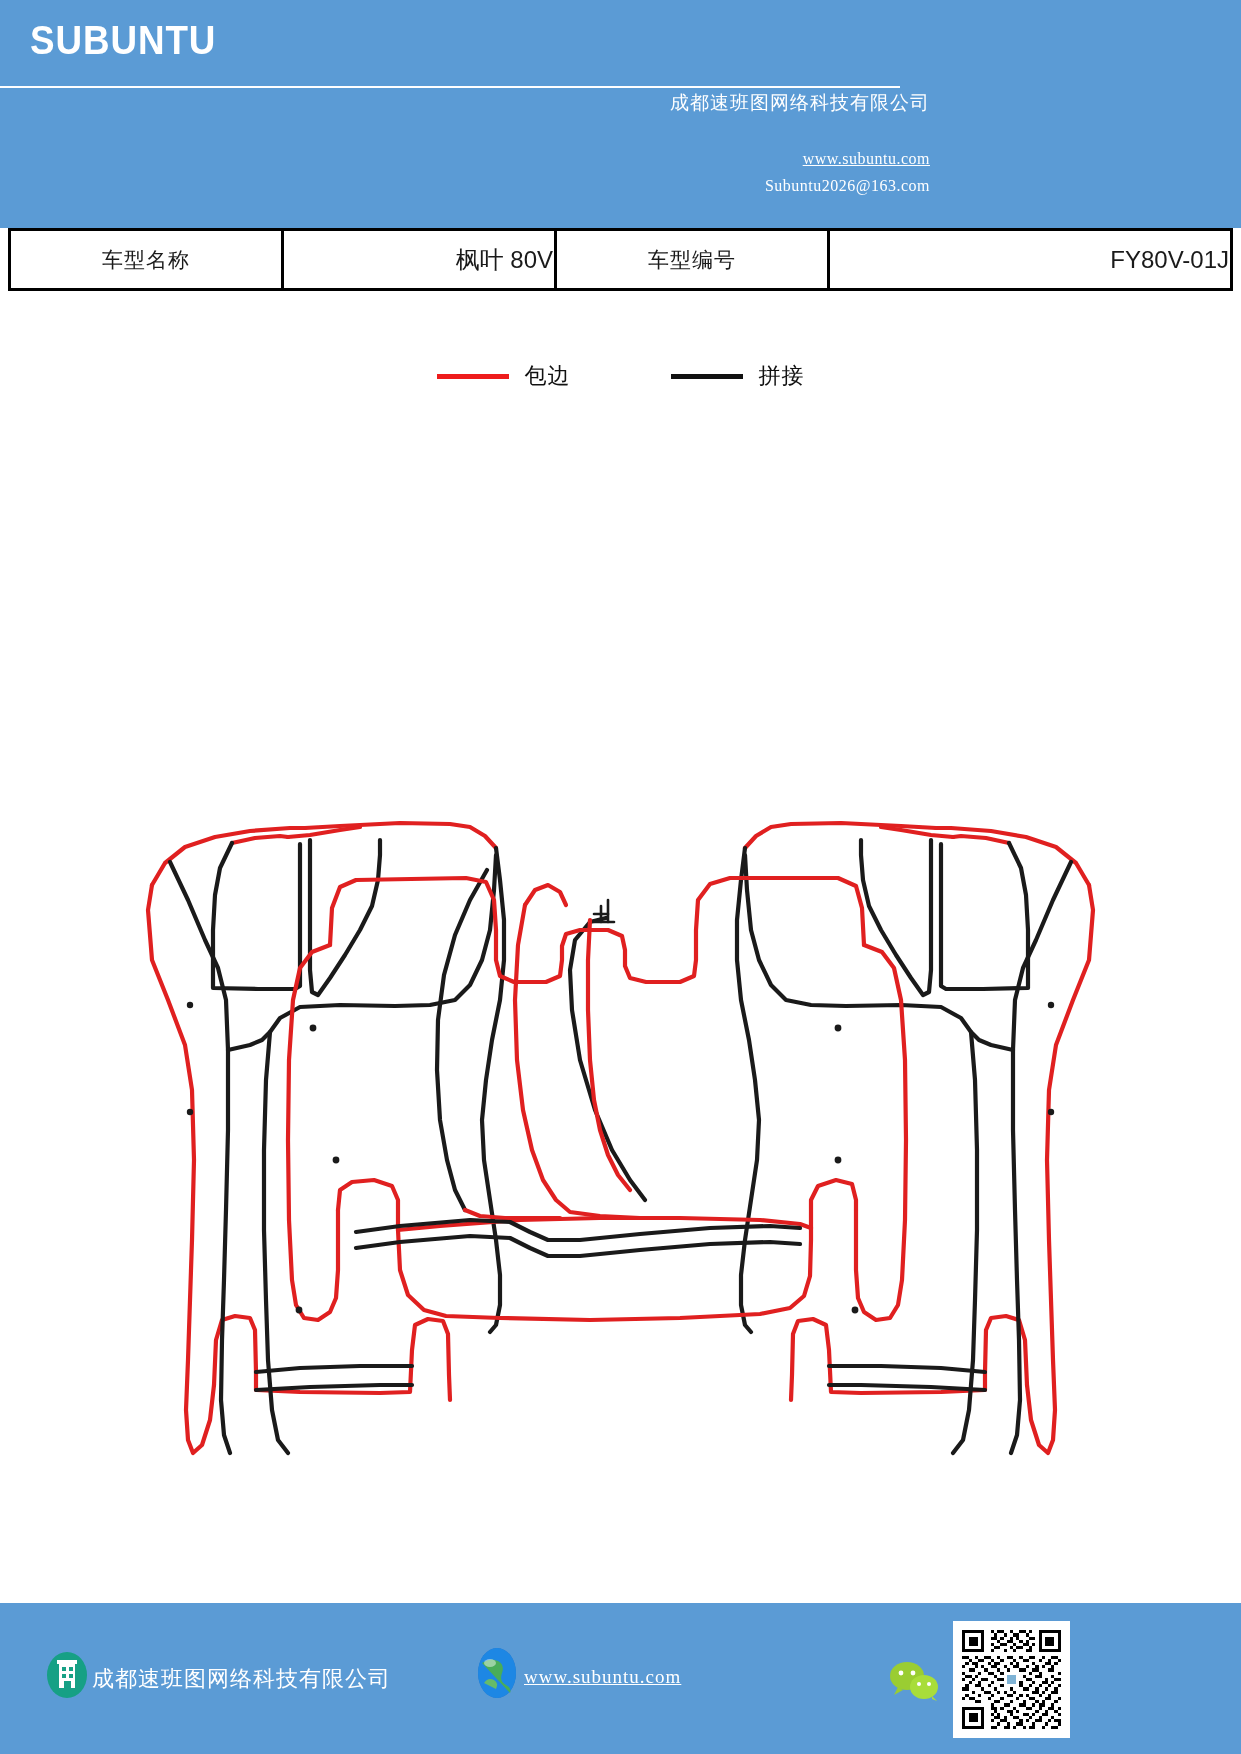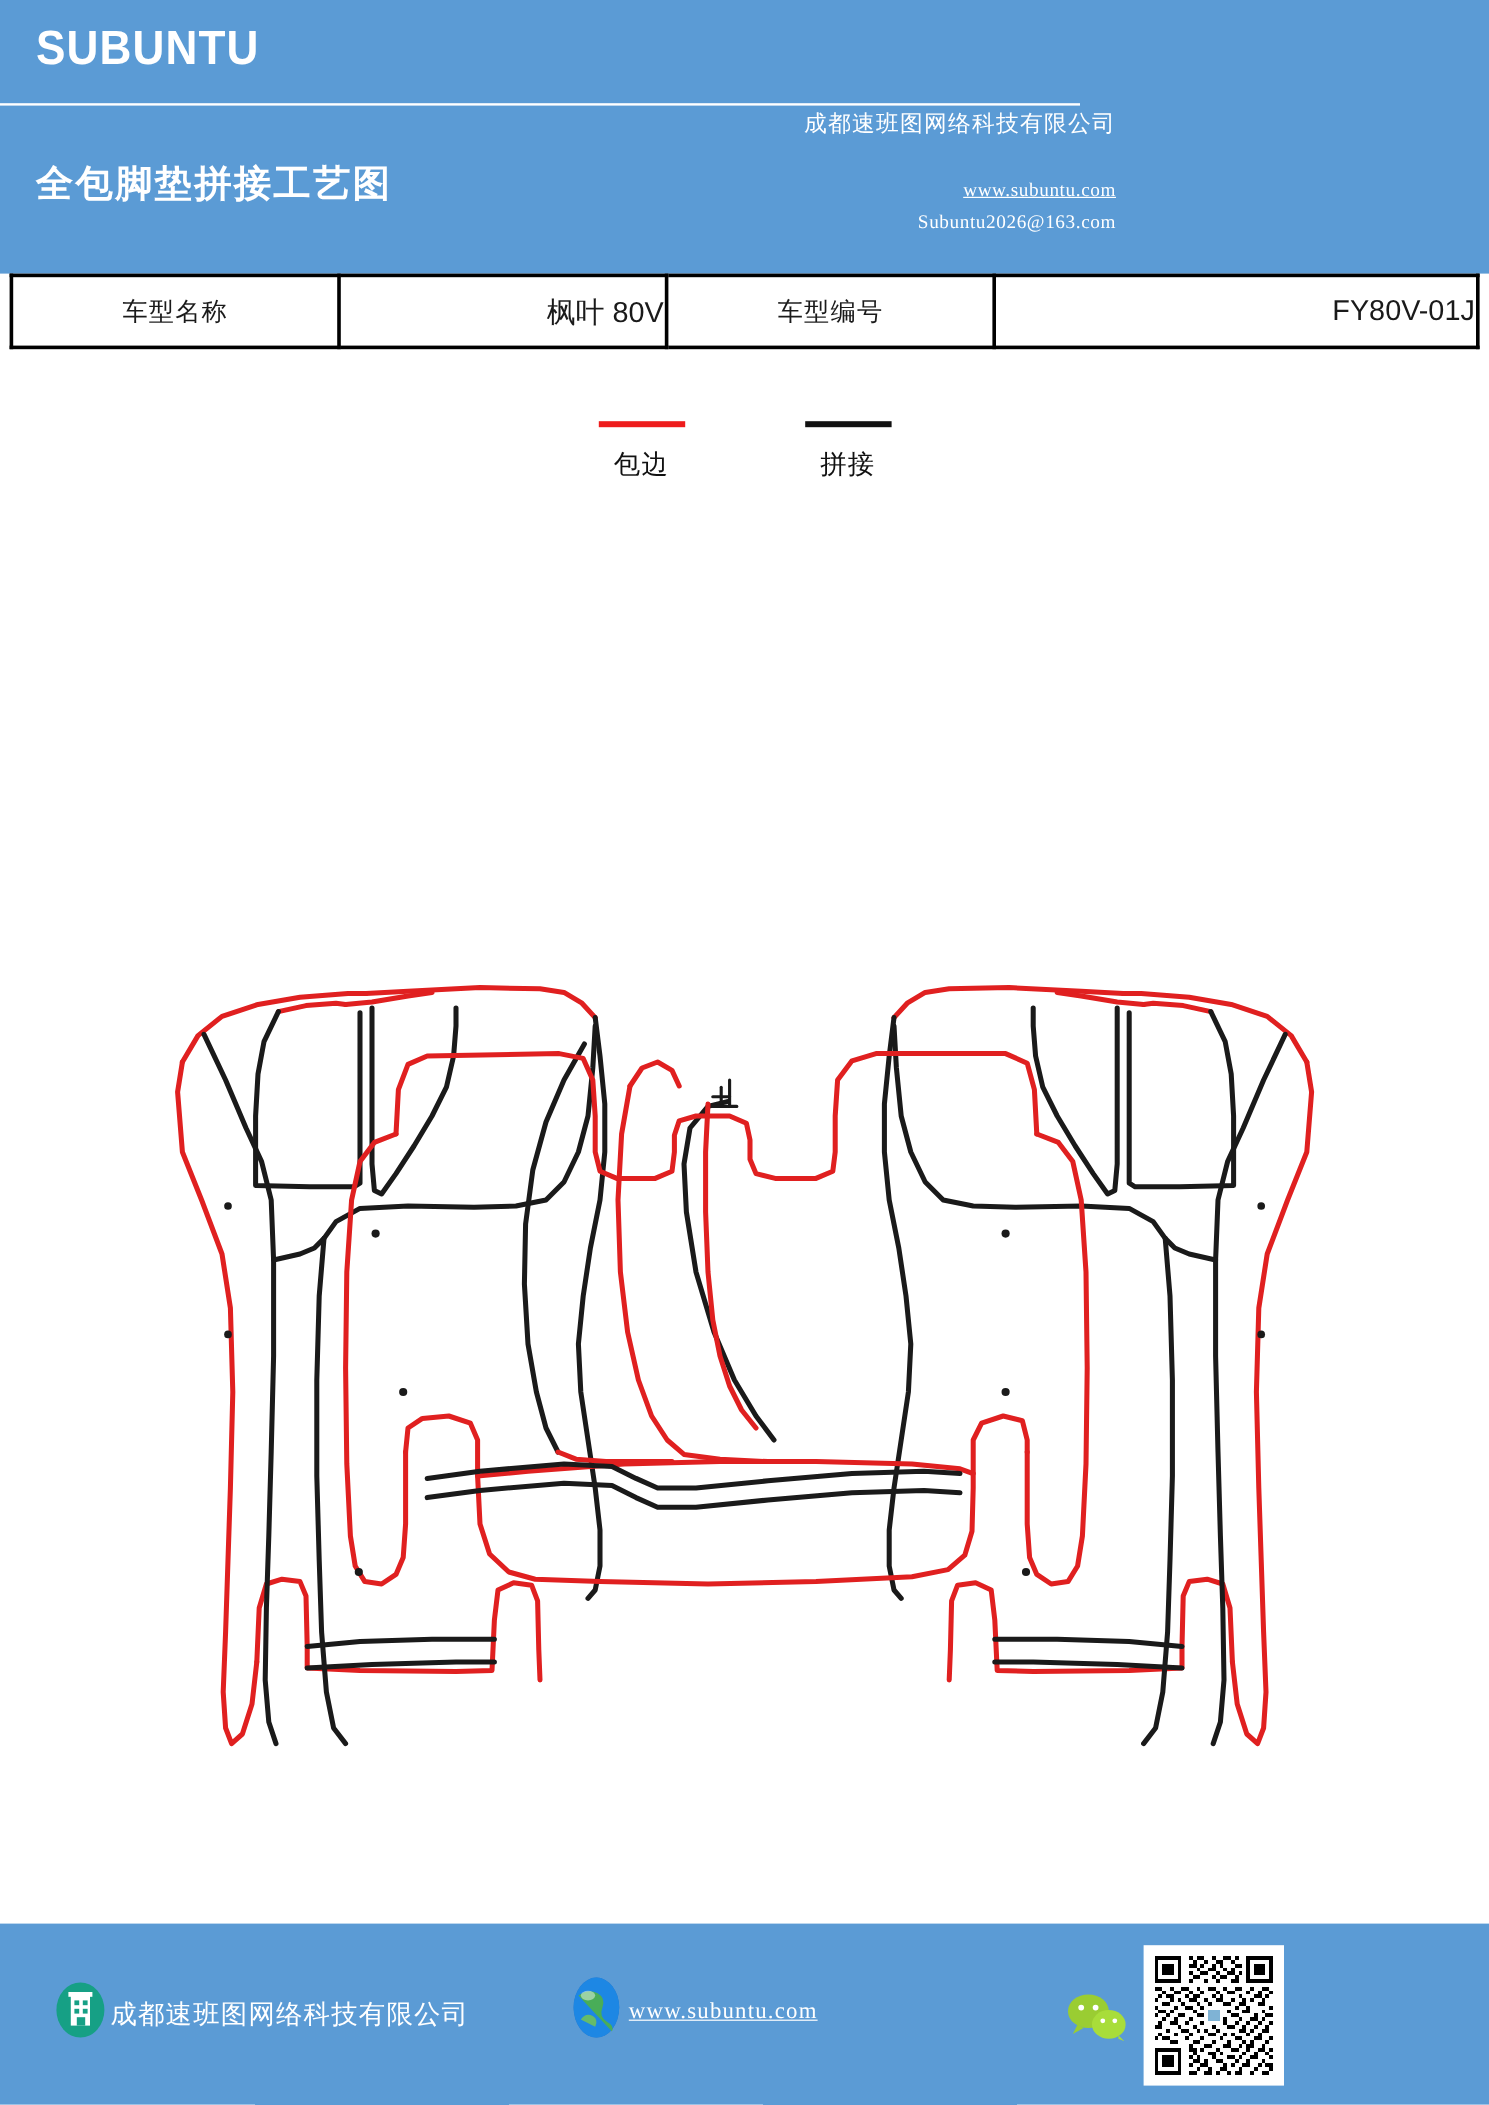--- a/index.html
+++ b/index.html
@@ -126,21 +126,20 @@
     height: 40px;
     display: flex;
     justify-content: center;
     align-items: center;
     gap: 100px;
   }
   .legend-item {
     display: flex;
     align-items: center;
     gap: 16px;
-    flex-direction: column;
   }
   .swatch {
     display: inline-block;
     width: 72px;
     height: 5px;
   }
   .swatch.red { background: #ee1c1c; }
   .swatch.black { background: #111111; }
   .legend-label {
     font-size: 22px;
@@ -203,21 +202,20 @@
     padding: 6px;
     box-sizing: border-box;
   }
 </style>
 </head>
 <body>
 
 <div class="header">
   <div class="brand">SUBUNTU</div>
   <div class="header-rule"></div>
-  <div class="doc-title">全包脚垫拼接工艺图</div>
   <div class="company-top">成都速班图网络科技有限公司</div>
   <div class="url-top">www.subuntu.com</div>
   <div class="mail-top">Subuntu2026@163.com</div>
 </div>
 
 <table class="info-table">
   <tbody>
       <tr>
     <td class="c1">车型名称</td>
     <td class="c2 val">枫叶 80V</td>

